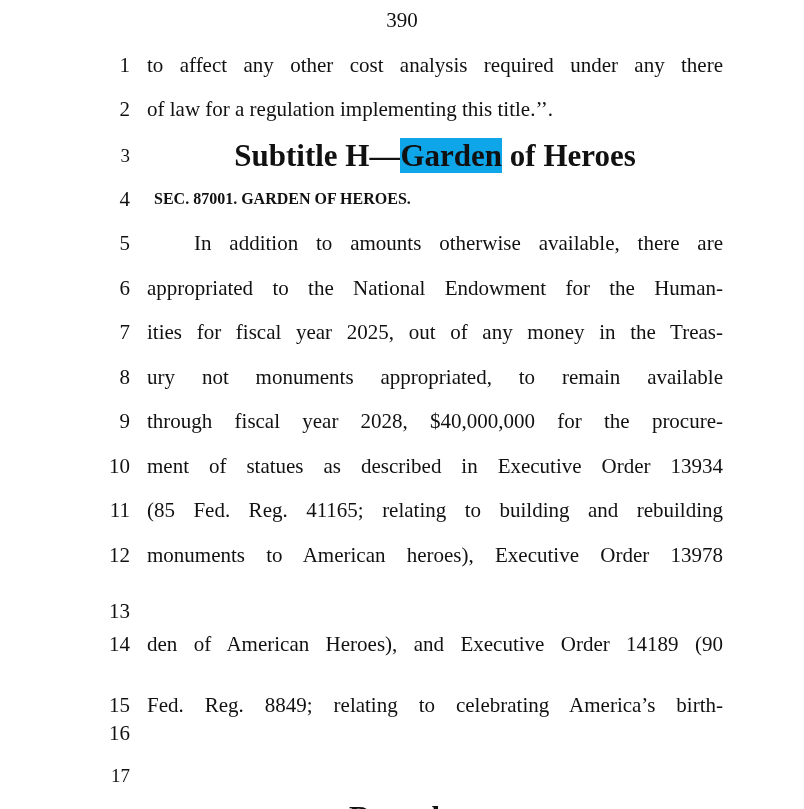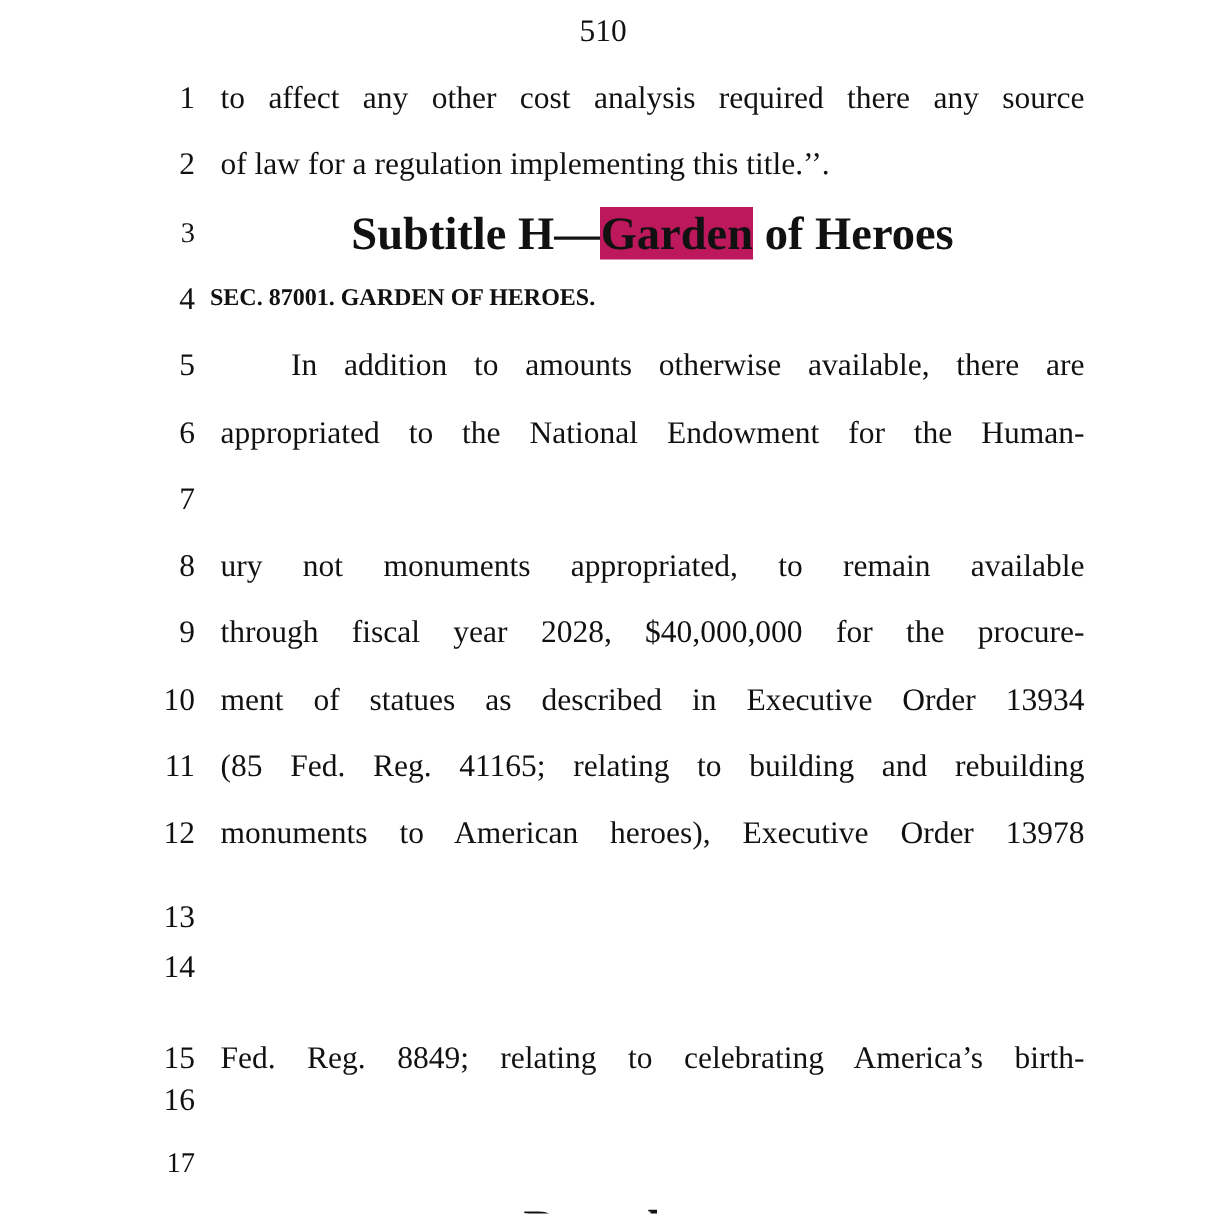--- a/index.html
+++ b/index.html
@@ -26,56 +26,57 @@
     font-size: 21px; line-height: 30px; white-space: nowrap;
     text-align: justify; text-align-last: justify;
   }
   .txt.last { text-align-last: left; }
   .txt.indent { padding-left: 47px; width: 529px; }
   .heading {
     position: absolute; left: 147px; width: 576px; text-align: center;
     font-weight: bold; font-size: 31px; line-height: 40px; white-space: nowrap;
   }
   .sec {
-    position: absolute; left: 140px; font-weight: bold; font-size: 16px;
+    position: absolute; left: 154px; font-weight: bold; font-size: 16px;
     line-height: 30px; white-space: nowrap;
   }
   .hl { background: #9ec4df; }
 </style>
 </head>
 <body>
 
-<div class="page-number">510</div>
+<div class="page-number">390</div>
 
 <div class="line" style="top:50px">
   <span class="ln">1</span>
-  <span class="txt">to affect any other cost analysis required there any source</span>
+  <span class="txt">to affect any other cost analysis required under any there</span>
 </div>
 <div class="line" style="top:94px">
   <span class="ln">2</span>
   <span class="txt last">of law for a regulation implementing this title.’’.</span>
 </div>
 <div class="line" style="top:136px;height:40px">
   <span class="ln small" style="line-height:40px">3</span>
-  <span class="heading"><span>Subtitle H—</span><span class="hl" style="background: #be185d;">Garden</span><span> of Heroes</span></span>
+  <span class="heading"><span>Subtitle H—</span><span class="hl" style="background: #0ea5e9;">Garden</span><span> of Heroes</span></span>
 </div>
 <div class="line" style="top:184px">
   <span class="ln">4</span>
   <span class="sec">SEC. 87001. GARDEN OF HEROES.</span>
 </div>
 <div class="line" style="top:228px">
   <span class="ln">5</span>
   <span class="txt indent">In addition to amounts otherwise available, there are</span>
 </div>
 <div class="line" style="top:273px">
   <span class="ln">6</span>
   <span class="txt">appropriated to the National Endowment for the Human-</span>
 </div>
 <div class="line" style="top:317px">
   <span class="ln">7</span>
+  <span class="txt">ities for fiscal year 2025, out of any money in the Treas-</span>
 </div>
 <div class="line" style="top:362px">
   <span class="ln">8</span>
   <span class="txt">ury not monuments appropriated, to remain available</span>
 </div>
 <div class="line" style="top:406px">
   <span class="ln">9</span>
   <span class="txt">through fiscal year 2028, $40,000,000 for the procure-</span>
 </div>
 <div class="line" style="top:451px">
@@ -88,20 +89,21 @@
 </div>
 <div class="line" style="top:540px">
   <span class="ln">12</span>
   <span class="txt">monuments to American heroes), Executive Order 13978</span>
 </div>
 <div class="line" style="top:596px">
   <span class="ln">13</span>
 </div>
 <div class="line" style="top:629px">
   <span class="ln">14</span>
+  <span class="txt">den of American Heroes), and Executive Order 14189 (90</span>
 </div>
 <div class="line" style="top:690px">
   <span class="ln">15</span>
   <span class="txt">Fed. Reg. 8849; relating to celebrating America’s birth-</span>
 </div>
 <div class="line" style="top:718px">
   <span class="ln">16</span>
 </div>
 <div class="line" style="top:756px;height:40px">
   <span class="ln small" style="line-height:40px">17</span>

